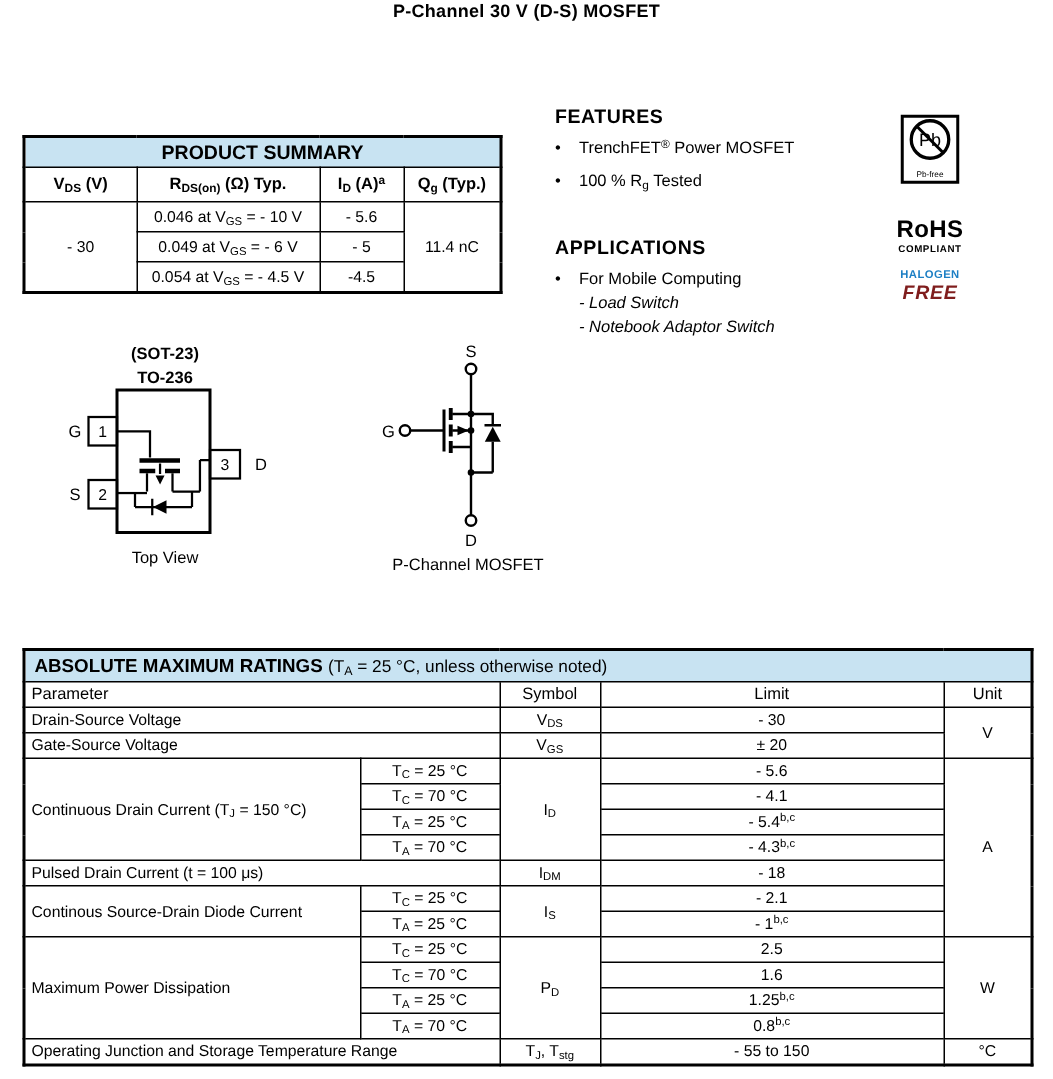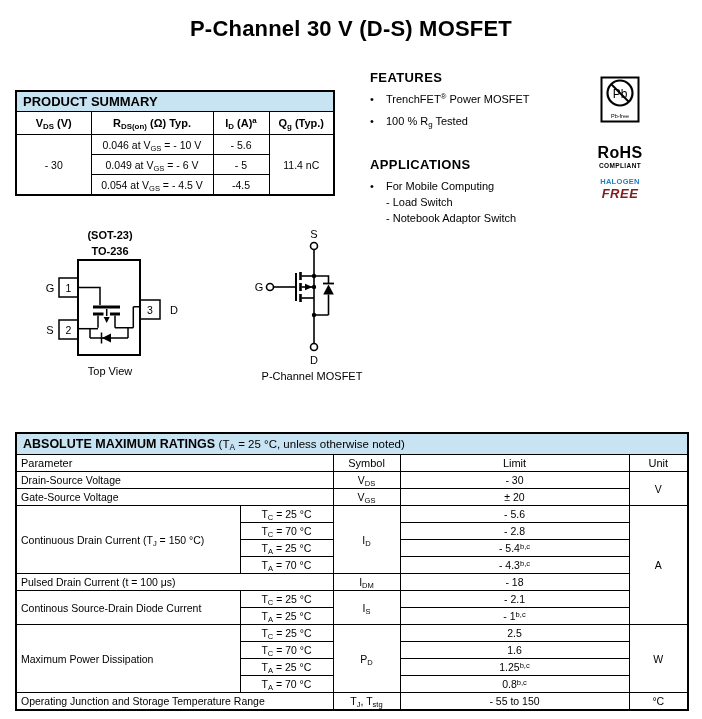--- a/index.html
+++ b/index.html
@@ -2,42 +2,42 @@
 <html><head>
 <meta charset="utf-8">
 <style>
   html,body{margin:0;padding:0;}
   body{
     width:702px;height:719px;position:relative;background:#fff;color:#000;
     font-family:"Liberation Sans", sans-serif;overflow:hidden;
   }
   .abs{position:absolute;}
   .page-title{
-    top:16px;left:0;width:702px;text-align:center;
-    font-size:22px;font-weight:bold;letter-spacing:0.2px;
+    top:0;left:0;width:702px;text-align:center;
+    font-size:12px;font-weight:bold;letter-spacing:0.2px;
   }
   table{border-collapse:collapse;table-layout:fixed;}
   sub{font-size:72%;vertical-align:-0.25em;line-height:0;}
   sup{font-size:72%;vertical-align:0.45em;line-height:0;}
 
   
   .ps{left:15px;top:90px;width:318px;border:2px solid #000;}
   .ps td{border:1px solid #000;text-align:center;font-size:10.5px;padding:0 3px;overflow:hidden;}
-  .ps-title td{background:#c8e3f2;text-align:left;font-weight:bold;font-size:13px;height:17px;padding:1px 6px;}
+  .ps-title td{background:#c8e3f2;text-align:center;font-weight:bold;font-size:13px;height:17px;padding:1px 6px;}
   .ps-head td{font-weight:bold;font-size:11px;height:22px;}
   .ps-row td{height:19px;}
 
   
   .features{left:370px;top:70px;width:215px;}
   .applications{left:370px;top:157px;width:230px;}
   .sec-heading{font-size:13px;font-weight:bold;letter-spacing:0.4px;}
   .bullet-item{font-size:11px;margin-top:6px;display:flex;line-height:16px;}
   .bullet-item .bullet{width:16px;flex:none;text-align:left;}
   .bullet-item .bullet::before{content:"•";}
-  .sub-item{font-size:11px;line-height:16px;margin-left:16px;}
+  .sub-item{font-size:11px;line-height:16px;margin-left:16px;font-style:italic;}
 
   
   .badges{left:585px;top:76px;width:70px;text-align:center;}
   .rohs{font-size:16px;font-weight:bold;letter-spacing:0.3px;margin-top:17px;}
   .compliant{font-size:6.5px;font-weight:bold;letter-spacing:0.4px;}
   .halogen{font-size:7.5px;font-weight:bold;color:#1d7fc4;margin-top:8px;letter-spacing:0.3px;}
   .free{font-size:13px;font-weight:bold;font-style:italic;color:#7f1d1d;letter-spacing:0.5px;}
 
   
   .amr{left:15px;top:432px;width:672px;border:2px solid #000;}
@@ -219,21 +219,21 @@
   </tr>
   <tr>
     <td rowspan="4" class="left">Continuous Drain Current (T<sub>J</sub> = 150 °C)</td>
     <td>T<sub>C</sub> = 25 °C</td>
     <td rowspan="4">I<sub>D</sub></td>
     <td>- 5.6</td>
     <td rowspan="7">A</td>
   </tr>
   <tr>
     <td>T<sub>C</sub> = 70 °C</td>
-    <td>- 2.8</td>
+    <td>- 4.1</td>
   </tr>
   <tr>
     <td>T<sub>A</sub> = 25 °C</td>
     <td>- 5.4<sup>b,c</sup></td>
   </tr>
   <tr>
     <td>T<sub>A</sub> = 70 °C</td>
     <td>- 4.3<sup>b,c</sup></td>
   </tr>
   <tr>

